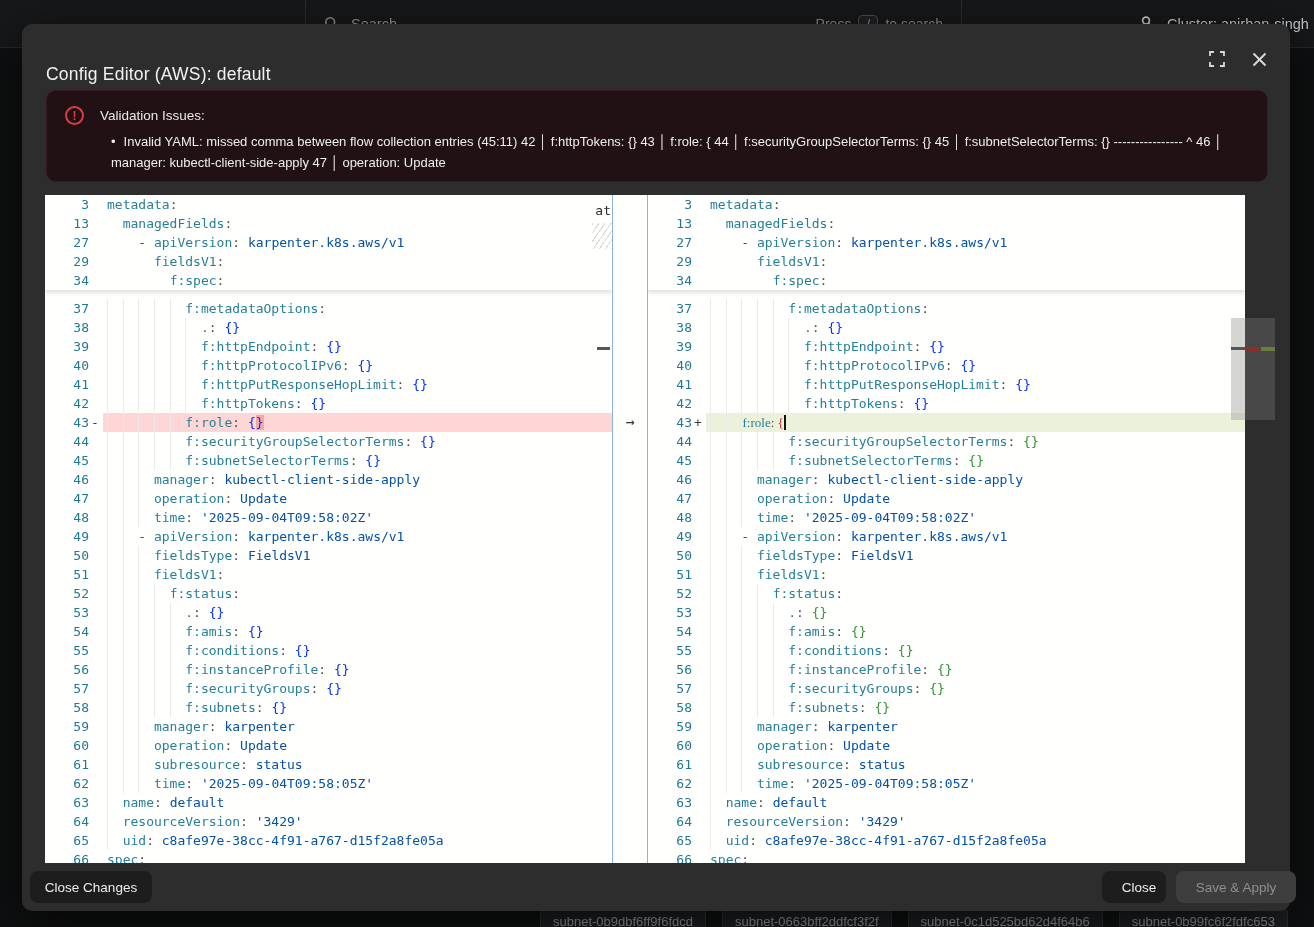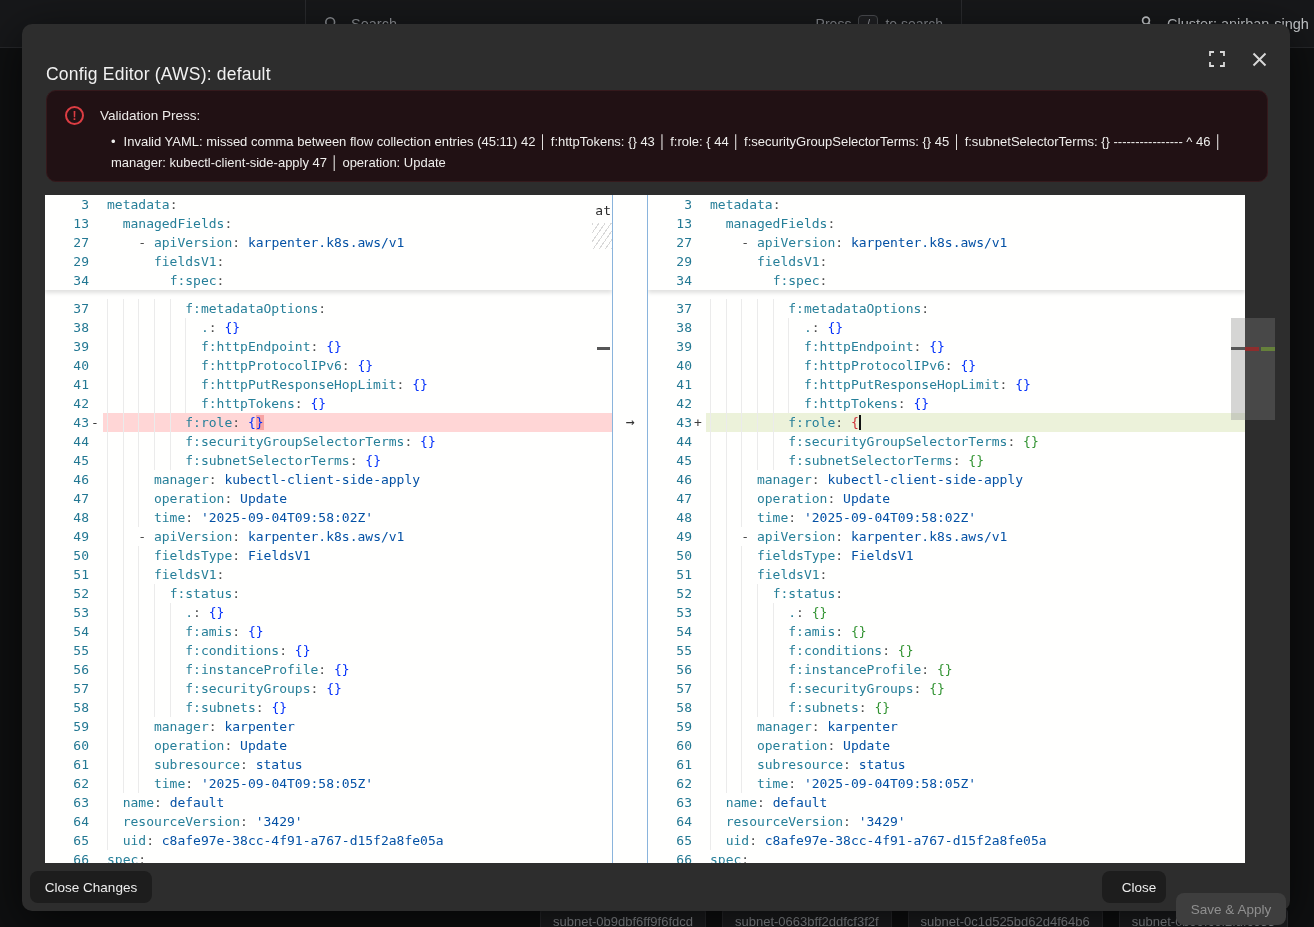--- a/index.html
+++ b/index.html
@@ -59,21 +59,21 @@
   .revert { position:absolute; left:0; top:218px; width:34px; height:19px; text-align:center;
     color:#333; font-size:15px; line-height:19px; cursor:pointer; }
   .sticky { position:relative; z-index:2; background:#fffffe; height:95px;
     box-shadow:0 3px 4px rgba(0,0,0,.12); }
   .codebody { position:relative; height:573px; padding-top:9px; overflow:hidden; }
   .row { display:flex; height:19px; white-space:pre; }
   .num { width:44px; text-align:right; color:var(--ln); flex:none; }
   .sign { width:14px; padding-left:2px; color:#3d3d3d; flex:none; }
   .code { flex:1; padding-left:4px; }
   .row.del .code { background-color:var(--delbg); }
-  .row.ins .code { background-color:var(--insbg); }
+  .row.ins .code { background-color:var(--insbg);font-family:Liberation Serif, serif; }
   .tk-k { color:var(--key); } .tk-v { color:var(--val); } .tk-p { color:var(--punct); }
   .tk-b { color:var(--br); } .tk-bg { color:var(--brg); } .tk-berr { color:var(--bre); }
   .del-char { background:var(--delch); }
   .cursor { display:inline-block; width:2px; height:15px; background:#111;
     vertical-align:text-bottom; margin-left:0px; }
   .overflow-frag { position:absolute; right:1px; top:6px; color:#2b2b2b; z-index:3; }
   .hatch { position:absolute; right:0; top:28px; width:20px; height:26px; z-index:3;
     background:repeating-linear-gradient(305deg,#d8d8d8 0 1px,transparent 1px 5px); }
   .scroll-dash { position:absolute; right:2px; top:152px; width:13px; height:3px;
     background:#565656; z-index:5; }
@@ -83,21 +83,21 @@
   .ruler .slider { position:absolute; left:0; top:123px; width:30px; height:102px; background:#484848; }
   .ruler .mk-del { position:absolute; left:0; top:152px; width:14px; height:4px; background:#8e2d2d; }
   .ruler .mk-ins { position:absolute; left:16px; top:152px; width:14px; height:4px; background:#65803b; }
 
   
   .btn { position:absolute; top:847px; height:32px; border-radius:8px; border:none;
     font-family:"Liberation Sans",sans-serif; font-size:13.5px; cursor:pointer;
     display:flex; align-items:center; justify-content:center; }
   .btn.undo  { left:8px;    width:122px; background:#1d1d1d; color:#ededed; }
   .btn.close { left:1080px; width:64px;  background:#1d1d1d; color:#ededed;padding-left:16px; }
-  .btn.save  { left:1154px; width:110px; background:#3e3e3e; color:#8f8f8f; cursor:default;margin-top:22px; }
+  .btn.save  { left:1154px; width:120px; background:#3e3e3e; color:#8f8f8f; cursor:default; }
   svg { display:block; }
 </style>
 </head>
 <body>
 
 <div class="topbar">
   <div class="search-area">
     <span>
       <svg width="15" height="15" viewBox="0 0 15 15">
           <circle cx="6.2" cy="6.2" r="4.4" fill="none" stroke="#8d9095" stroke-width="1.6"></circle>
@@ -143,21 +143,21 @@
   </div>
   <div class="icon-btn closex">
     <svg width="15" height="15" viewBox="0 0 15 15" stroke="#d9d9d9" stroke-width="1.9">
       <line x1="1.5" y1="1.5" x2="13.5" y2="13.5"></line>
         <line x1="13.5" y1="1.5" x2="1.5" y2="13.5"></line>
     </svg>
   </div>
 
   <div class="banner">
     <span class="err-ic">!</span>
-    <span class="hd">Validation Press:</span>
+    <span class="hd">Validation Issues:</span>
     <div class="msg"><span class="dot">•</span><span>Invalid YAML: missed comma between flow collection entries (45:11) 42 │ f:httpTokens: {} 43 │ f:role: { 44 │ f:securityGroupSelectorTerms: {} 45 │ f:subnetSelectorTerms: {} ---------------- ^ 46 │ manager: kubectl-client-side-apply 47 │ operation: Update</span></div>
   </div>
 
   <div class="editor">
     <div class="pane orig" id="pane-left">
       <div class="sticky" id="sticky-left">
           <div class="row"><span class="num">3</span><span class="sign"></span><span class="code"><span class="tk-k">metadata</span><span class="tk-p">:</span></span></div>
           <div class="row"><span class="num">13</span><span class="sign"></span><span class="code">  <span class="tk-k">managedFields</span><span class="tk-p">:</span></span></div>
           <div class="row"><span class="num">27</span><span class="sign"></span><span class="code">    <span class="tk-p">- </span><span class="tk-k">apiVersion</span><span class="tk-p">:</span> <span class="tk-v">karpenter.k8s.aws/v1</span></span></div>
           <div class="row"><span class="num">29</span><span class="sign"></span><span class="code">      <span class="tk-k">fieldsV1</span><span class="tk-p">:</span></span></div>

